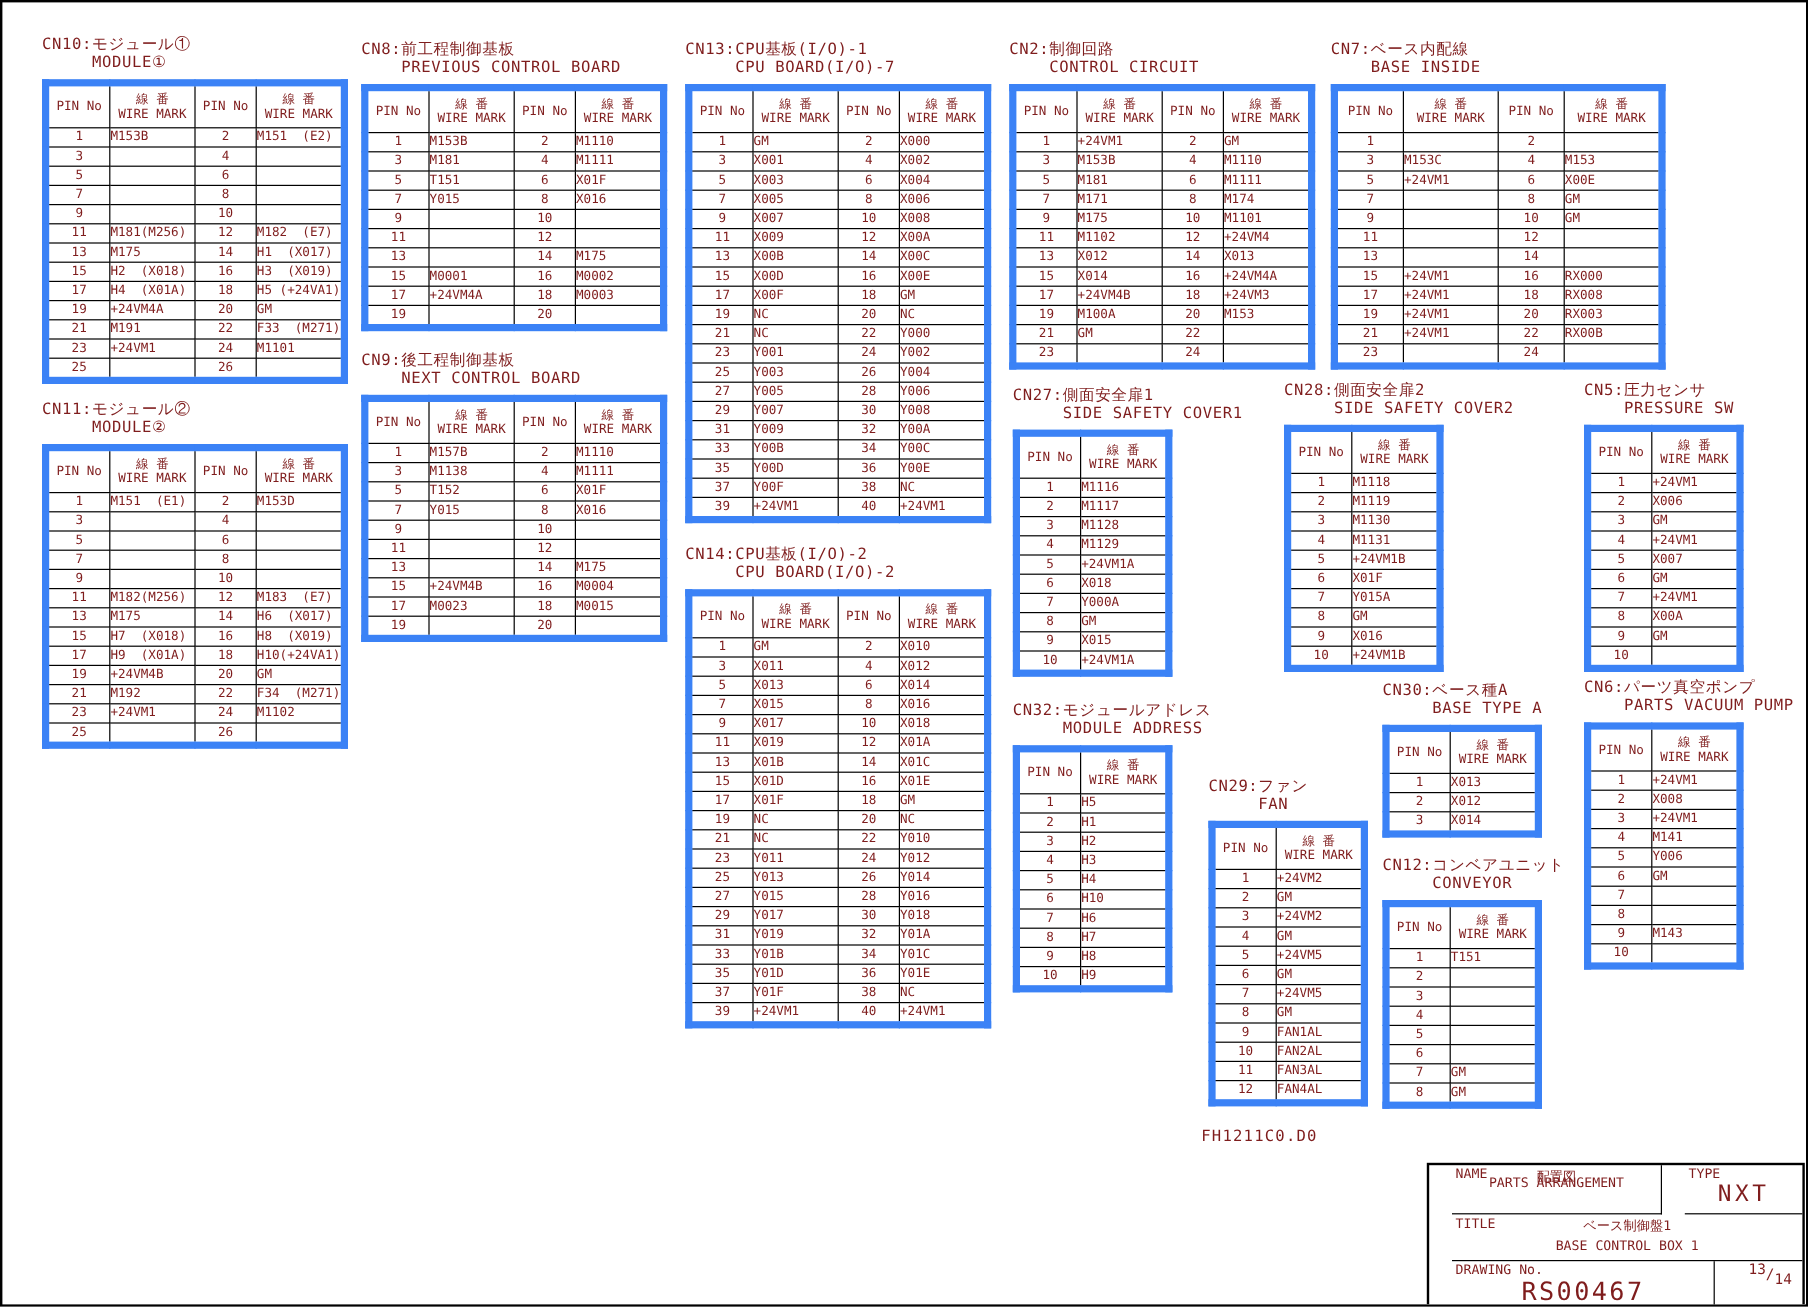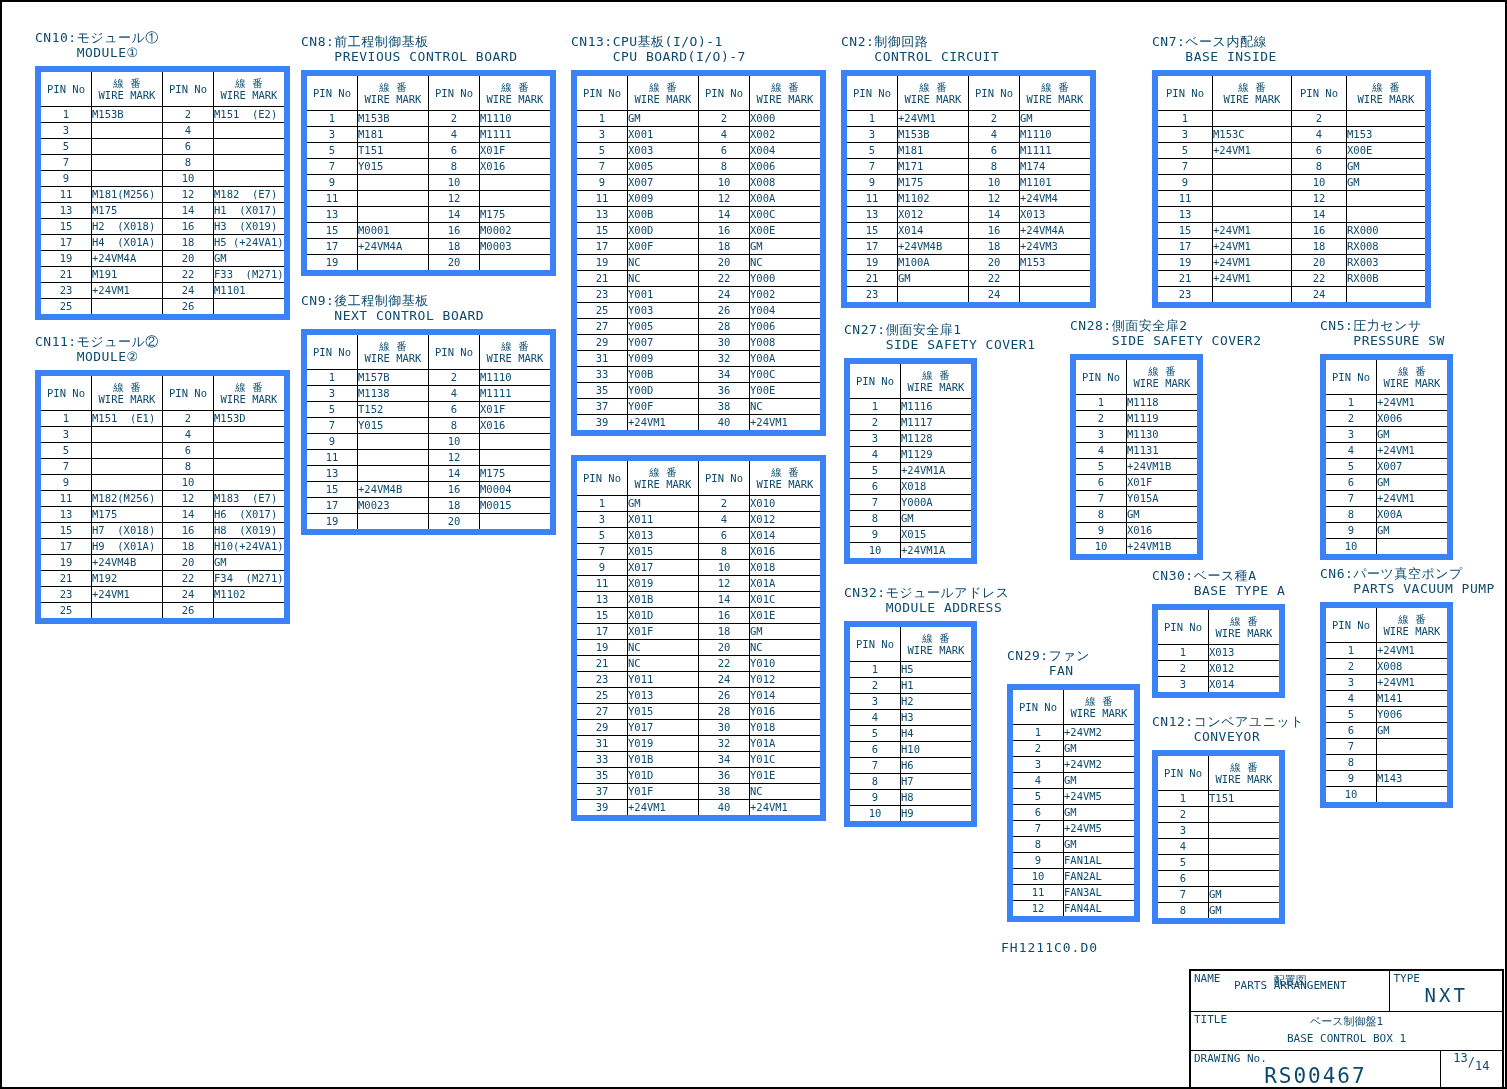--- a/index.html
+++ b/index.html
@@ -1,40 +1,40 @@
 <!DOCTYPE html>
 <html><head>
 <meta charset="utf-8">
 <style>
   html,body { margin:0; padding:0; background:#e8e8e8; }
   .page {
     position:relative; width:1507px; height:1089px; background:#ffffff;
     border:2px solid #000; box-sizing:border-box; overflow:hidden;
-    font-family:"DejaVu Sans Mono","Liberation Mono",monospace; color:#0c4a6e;
+    font-family:"DejaVu Sans Mono","Liberation Mono",monospace; color:#7f1d1d;
   }
   .conn { position:absolute; }
   .ttl { font-size:13px; line-height:15px; white-space:nowrap; margin-bottom:6px; letter-spacing:0.5px; }
   .cnid { display:inline-block; vertical-align:top; }
   .tlines { display:inline-block; vertical-align:top; }
   table.pins { border-collapse:collapse; table-layout:fixed; border:6px solid #3b82f6; background:#fff; }
   table.pins th, table.pins td { border:1px solid #000; overflow:hidden; }
   table.pins th { height:34px; font-weight:normal; font-size:10.5px; line-height:12px; text-align:center; padding:0 1px; }
   table.pins td { height:15px; line-height:15px; font-size:10.5px; padding:0; }
   td.pin { text-align:center; }
   td.wm  { text-align:left; padding-left:3px; white-space:pre; }
   .conn th.pin, .conn td.pin { width:48px; }
   .conn th.wm,  .conn td.wm  { width:68px; }
   .conn.wide th.pin, .conn.wide td.pin { width:52px; }
   .conn.wide th.wm,  .conn.wide td.wm  { width:76px; }
   .footnote { position:absolute; left:999px; top:938px; font-size:13px; letter-spacing:1px; }
   
   .tblock { position:absolute; left:1187px; top:967px; width:315px; height:120px;
             border:2px solid #000; box-sizing:border-box; background:#fff; font-size:11px; }
   .tb-row { display:flex; box-sizing:border-box; }
-  .tb-cell { position:relative; box-sizing:border-box; border-right:1px solid #000; border-bottom:1px solid #000; }
+  .tb-cell { position:relative; box-sizing:border-box; border-right:1px solid #000; border-bottom:1px solid #000;margin-left:19px; }
   .tb-cell:last-child { border-right:none; }
   .tb-row:last-child .tb-cell { border-bottom:none; }
   .lbl { position:absolute; left:3px; top:1px; font-size:11px; }
   .cmid { position:absolute; left:0; right:0; text-align:center; }
   .tb-name { width:202px; height:41px; }
   .tb-type { width:113px; height:41px; }
   .tb-title { width:315px; height:39px; }
   .tb-draw { width:253px; height:38px; }
   .tb-page { width:62px; height:38px; }
   .big { font-size:19px; letter-spacing:3px; }
@@ -513,20 +513,21 @@
           <tr>
             <td class="pin">39</td>
             <td class="wm">+24VM1</td>
             <td class="pin">40</td>
             <td class="wm">+24VM1</td>
           </tr>
         </tbody>
       </table>
     </div>
   <div class="conn" style="left:569px; top:453px;">
+      <div class="ttl"><span class="cnid">CN14:</span><span class="tlines"><span class="jp">CPU基板(I/O)-2</span><br><span class="en">CPU BOARD(I/O)-2</span></span></div>
       <table class="pins">
         <thead>
           <tr>
             <th class="pin">PIN No</th>
             <th class="wm">線 番<br>WIRE MARK</th>
             <th class="pin">PIN No</th>
             <th class="wm">線 番<br>WIRE MARK</th>
           </tr>
         </thead>
         <tbody>
@@ -900,21 +901,21 @@
             <td class="pin">11</td>
             <td class="wm">FAN3AL</td>
           </tr>
           <tr>
             <td class="pin">12</td>
             <td class="wm">FAN4AL</td>
           </tr>
         </tbody>
       </table>
     </div>
-  <div class="conn wide" style="left:1150px; top:32px;">
+  <div class="conn wide" style="left:1107px; top:32px;">
       <div class="ttl"><span class="cnid">CN7:</span><span class="tlines"><span class="jp">ベース内配線</span><br><span class="en">BASE INSIDE</span></span></div>
       <table class="pins">
         <thead>
           <tr>
             <th class="pin">PIN No</th>
             <th class="wm">線 番<br>WIRE MARK</th>
             <th class="pin">PIN No</th>
             <th class="wm">線 番<br>WIRE MARK</th>
           </tr>
         </thead>

